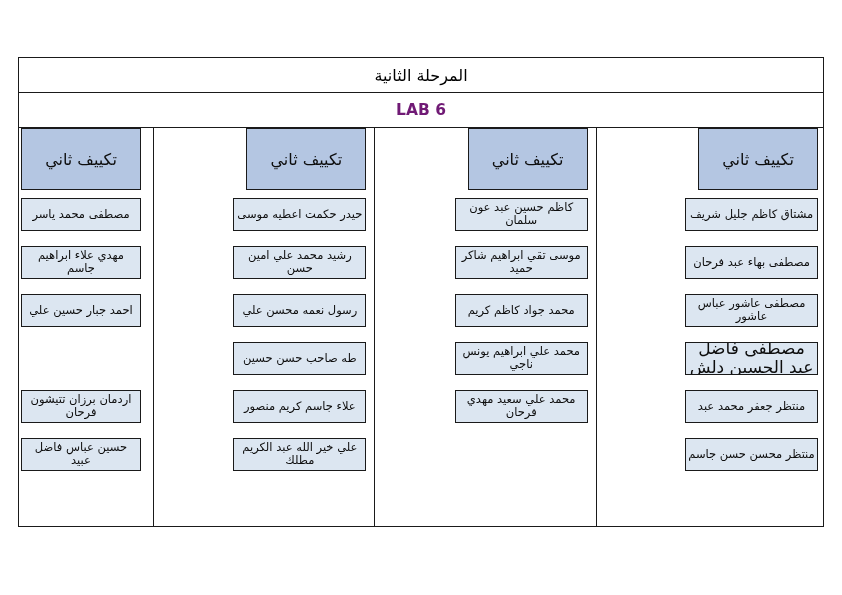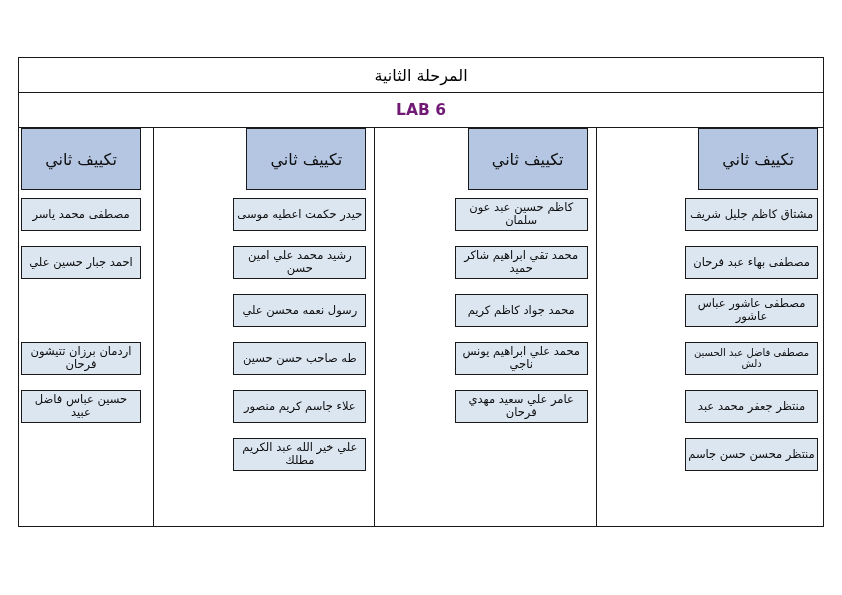--- a/index.html
+++ b/index.html
@@ -131,21 +131,21 @@
     line-height: 1.12;
     padding: 1px 2px;
     overflow: hidden;
   }
   .c1 .cell { margin-right: 3px; text-align: center; }
   .c2 .cell { margin-right: 6px; }
   .c3 .cell { margin-right: 6px; }
   .c4 .cell { margin-right: 10px; }
 
   .cell.two-line {
-    font-size: 10px;
+    font-size: 17px;
     line-height: 1.1;
   }
   .cell.empty {
     background: transparent;
     border: none;
   }
 </style>
 </head>
 <body>
 
@@ -186,30 +186,30 @@
     </div>
 
     <div class="col c2">
       <div class="head-cell-wrap">
         <div class="head-cell">تكييف ثاني</div>
       </div>
       <div class="cell-wrap">
         <div class="cell">كاظم حسين عبد عون سلمان</div>
       </div>
       <div class="cell-wrap">
-        <div class="cell">محمد تقي ابراهيم شاكر حميد</div>
+        <div class="cell">موسى تقي ابراهيم شاكر حميد</div>
       </div>
       <div class="cell-wrap">
         <div class="cell">محمد جواد كاظم كريم</div>
       </div>
       <div class="cell-wrap">
         <div class="cell">محمد علي ابراهيم يونس ناجي</div>
       </div>
       <div class="cell-wrap">
-        <div class="cell">عامر علي سعيد مهدي فرحان</div>
+        <div class="cell">محمد علي سعيد مهدي فرحان</div>
       </div>
     </div>
 
     <div class="col c3">
       <div class="head-cell-wrap">
         <div class="head-cell">تكييف ثاني</div>
       </div>
       <div class="cell-wrap">
         <div class="cell">حيدر حكمت اعطيه موسى</div>
       </div>
@@ -229,20 +229,23 @@
         <div class="cell">علي خير الله عبد الكريم مطلك</div>
       </div>
     </div>
 
     <div class="col c4">
       <div class="head-cell-wrap">
         <div class="head-cell">تكييف ثاني</div>
       </div>
       <div class="cell-wrap">
         <div class="cell">مصطفى محمد ياسر</div>
+      </div>
+      <div class="cell-wrap">
+        <div class="cell">مهدي علاء ابراهيم جاسم</div>
       </div>
       <div class="cell-wrap">
         <div class="cell">احمد جبار حسين علي</div>
       </div>
       <div class="cell-wrap">
         <div class="cell empty"></div>
       </div>
       <div class="cell-wrap">
         <div class="cell">اردمان برزان تتيشون فرحان</div>
       </div>

